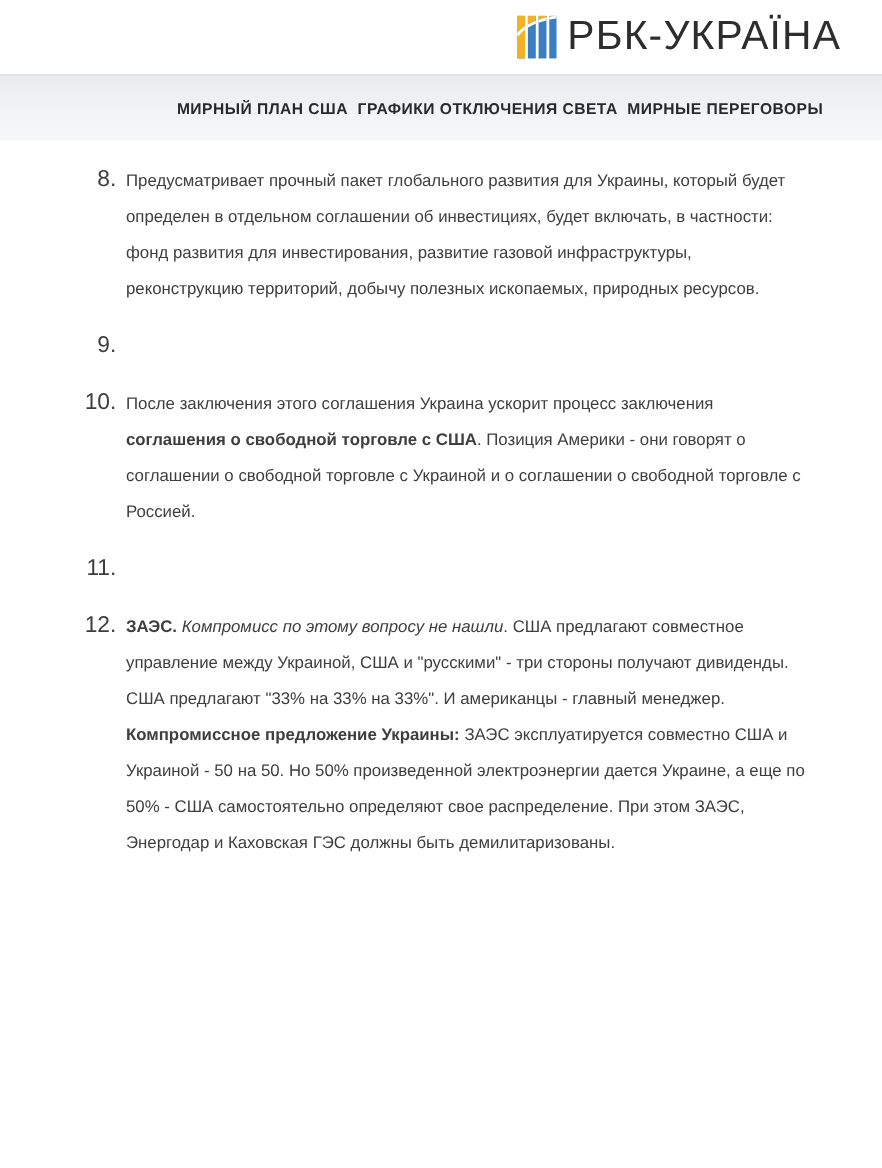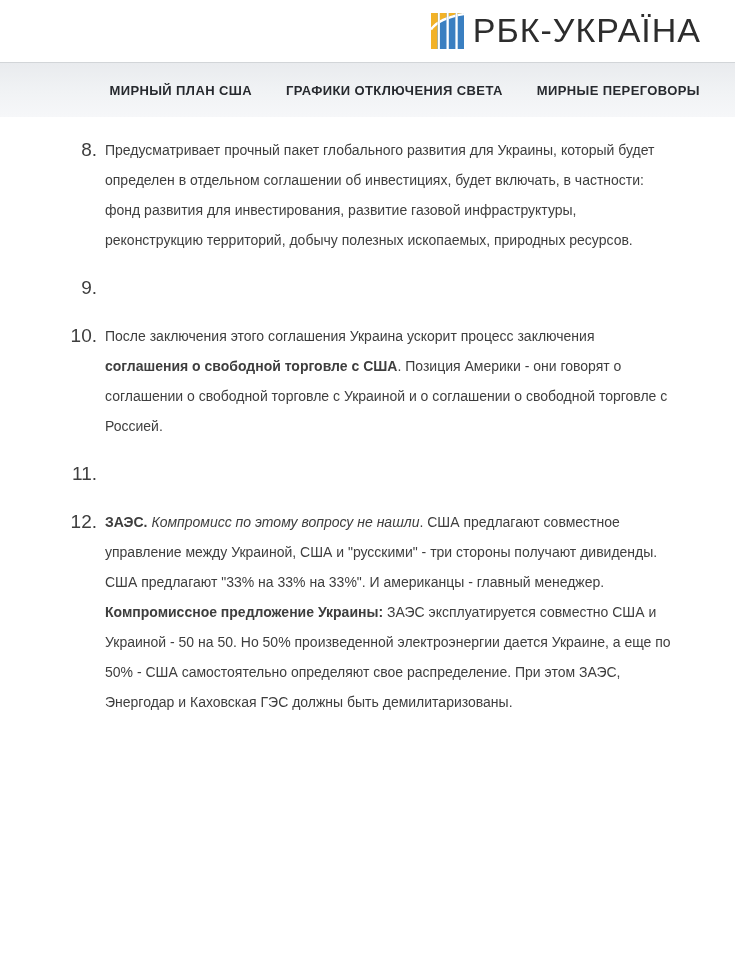--- a/index.html
+++ b/index.html
@@ -39,22 +39,22 @@
   }
 
   
   .top-nav {
     height: 55px;
     border-top: 1px solid #d2d5d8;
     background: linear-gradient(to bottom, #e9ebee 0%, #f1f3f5 55%, #f6f7f9 100%);
     display: flex;
     align-items: center;
     justify-content: flex-end;
-    gap: 34px;
-    padding-right: 35px;
+    gap: 8px;
+    padding-right: 49px;
   }
   .nav-link {
     font-size: 13px;
     font-weight: 700;
     letter-spacing: 0.4px;
     color: #26292e;
     text-decoration: none;
     white-space: nowrap;
     cursor: pointer;
   }

